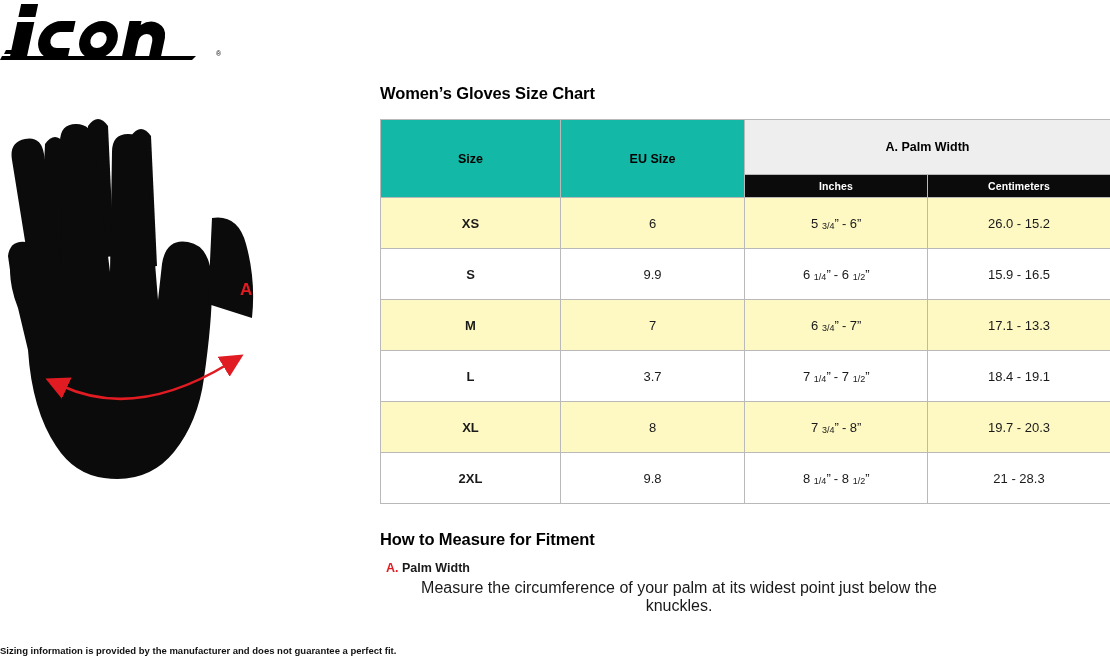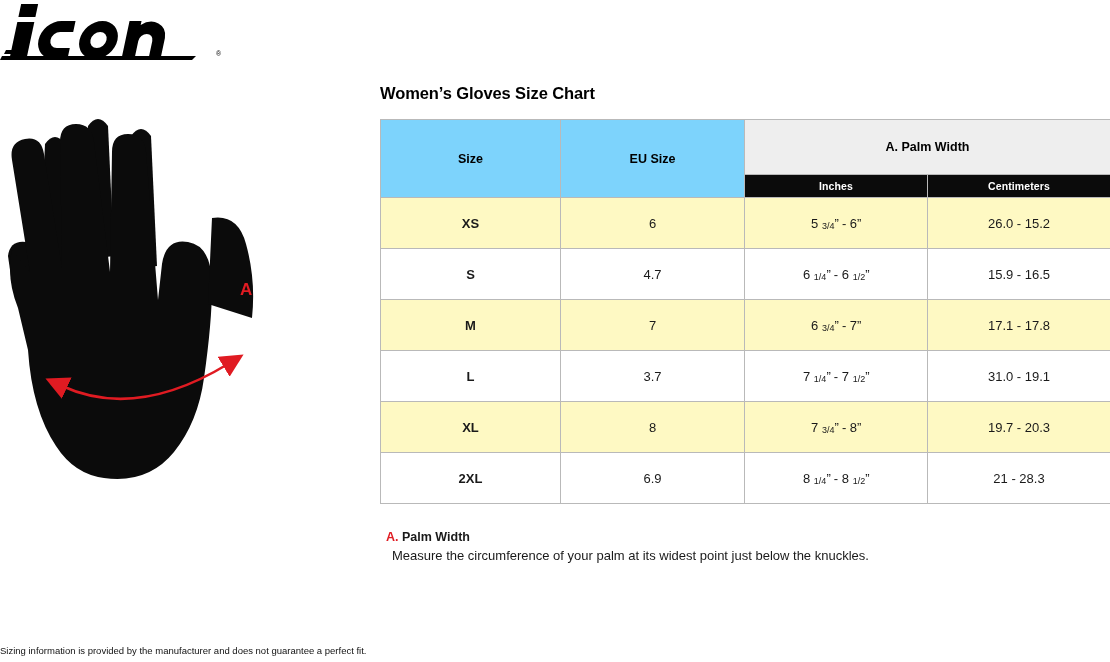--- a/index.html
+++ b/index.html
@@ -53,21 +53,21 @@
   table.size-chart td, table.size-chart th {
     border: 1px solid #b9b9b9;
     text-align: center;
     vertical-align: middle;
   }
   th.col-size     { width: 180px; }
   th.col-eu       { width: 184px; margin-left: 15px; }
   th.col-palm     { width: 366px; }
 
   th.hdr {
-    background: #7dd3fc;
+    background: #14b8a6;
     font-size: 12.5px;
     font-weight: bold;
     height: 78px;
     color: #000;
   }
   th.hdr-palm-group {
     background: #eeeeee;
     font-size: 12.5px;
     font-weight: bold;
     height: 48px;
@@ -101,33 +101,34 @@
   }
   #howto h2 { margin-bottom: 12px; }
   .measure-item { margin-left: 6px; }
   .measure-head {
     font-size: 12.5px;
     font-weight: bold;
     margin-bottom: 4px;
   }
   .measure-head .letter { color: #e01b22; }
   .measure-desc {
-    font-size: 13px;
+    font-size: 16px;
     margin-left: 6px;
     color: #1a1a1a;
+    text-align: center;
   }
 
   
   #disclaimer {
     position: absolute;
     left: 0;
     bottom: 0px;
     font-size: 9.5px;
     line-height: 1.45;
-    font-weight: normal;
+    font-weight: bold;
     color: #111;
     padding-bottom: 4px;
   }
 </style>
 </head>
 <body>
 
 <div id="logo">
   <svg viewBox="0 0 228 60" width="228" height="60" aria-label="icon logo">
 
@@ -202,52 +203,53 @@
     </thead>
     <tbody id="chart-body">
         <tr class="row-odd">
           <td class="size-cell">XS</td>
           <td class="val-cell">6</td>
           <td class="val-cell">5 <span class="frac">3/4</span><span class="inmark">”</span> - 6<span class="inmark">”</span></td>
           <td class="val-cell">26.0 - 15.2</td>
         </tr>
         <tr class="row-even">
           <td class="size-cell">S</td>
-          <td class="val-cell">4.7</td>
+          <td class="val-cell">9.9</td>
           <td class="val-cell">6 <span class="frac">1/4</span><span class="inmark">”</span> - 6 <span class="frac">1/2</span><span class="inmark">”</span></td>
           <td class="val-cell">15.9 - 16.5</td>
         </tr>
         <tr class="row-odd">
           <td class="size-cell">M</td>
           <td class="val-cell">7</td>
           <td class="val-cell">6 <span class="frac">3/4</span><span class="inmark">”</span> - 7<span class="inmark">”</span></td>
-          <td class="val-cell">17.1 - 17.8</td>
+          <td class="val-cell">17.1 - 13.3</td>
         </tr>
         <tr class="row-even">
           <td class="size-cell">L</td>
           <td class="val-cell">3.7</td>
           <td class="val-cell">7 <span class="frac">1/4</span><span class="inmark">”</span> - 7 <span class="frac">1/2</span><span class="inmark">”</span></td>
-          <td class="val-cell">31.0 - 19.1</td>
+          <td class="val-cell">18.4 - 19.1</td>
         </tr>
         <tr class="row-odd">
           <td class="size-cell">XL</td>
           <td class="val-cell">8</td>
           <td class="val-cell">7 <span class="frac">3/4</span><span class="inmark">”</span> - 8<span class="inmark">”</span></td>
           <td class="val-cell">19.7 - 20.3</td>
         </tr>
         <tr class="row-even">
           <td class="size-cell">2XL</td>
-          <td class="val-cell">6.9</td>
+          <td class="val-cell">9.8</td>
           <td class="val-cell">8 <span class="frac">1/4</span><span class="inmark">”</span> - 8 <span class="frac">1/2</span><span class="inmark">”</span></td>
           <td class="val-cell">21 - 28.3</td>
         </tr>
       </tbody>
   </table>
 
   <div id="howto">
+    <h2 class="section-title">How to Measure for Fitment</h2>
     <div class="measure-item">
       <div class="measure-head">
         <span class="letter">A.</span>
         <span>Palm Width</span>
       </div>
       <div class="measure-desc">Measure the circumference of your palm at its widest point just below the knuckles.</div>
     </div>
   </div>
 </div>
 

